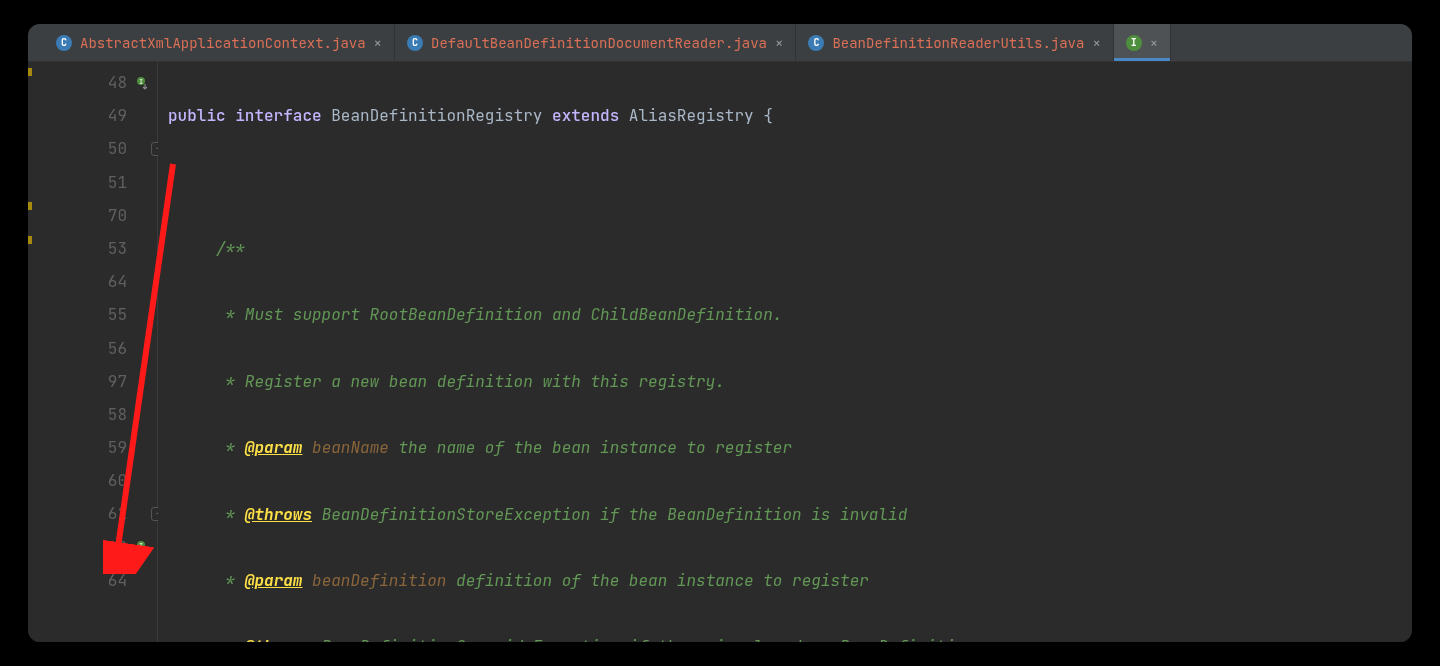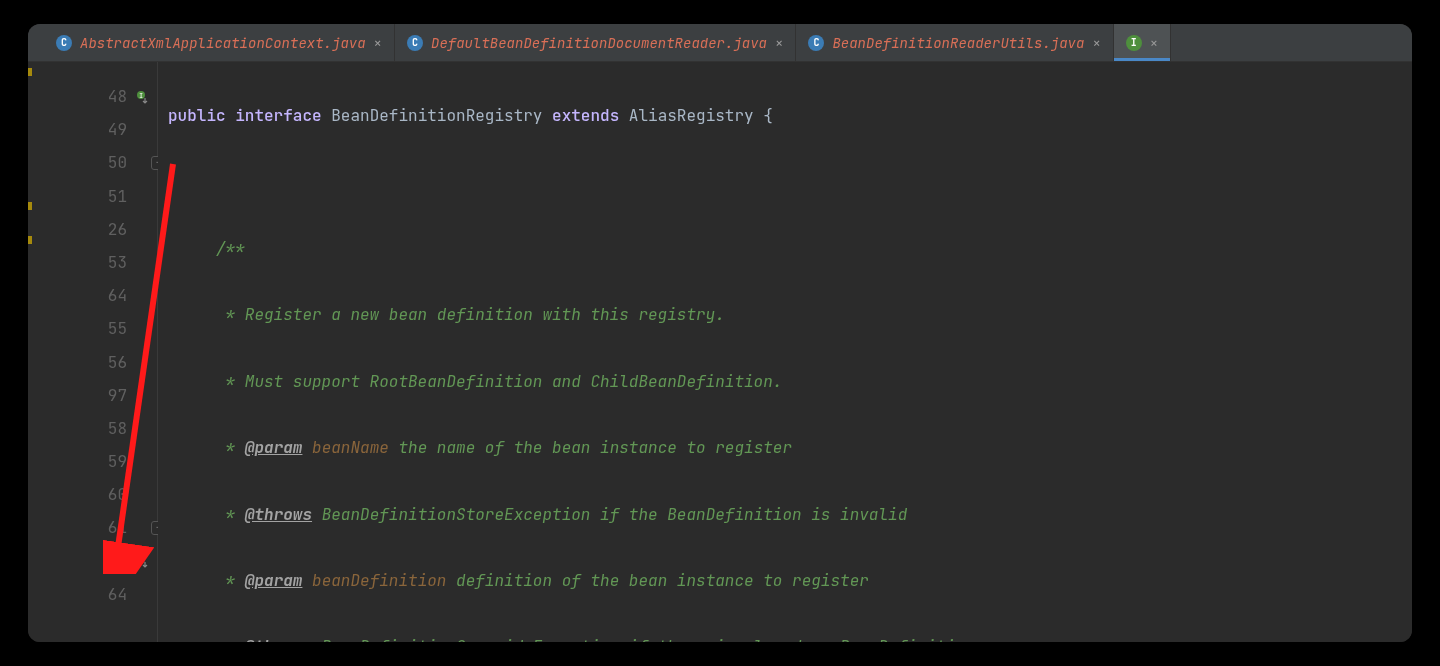--- a/index.html
+++ b/index.html
@@ -41,36 +41,36 @@
     position: absolute; left: 0; right: 0; bottom: 0;
     height: 3px; background: #4a88c7;
   }
   .tab-icon {
     width: 16px; height: 16px; border-radius: 50%;
     display: flex; align-items: center; justify-content: center;
     font-size: 10px; font-weight: bold; color: #fff;
   }
   .tab-icon.class { background: #3b7cb5; }
   .tab-icon.interface { background: #4e8f3d; }
-  .tab-label { color: #d96f57; white-space: nowrap; font-style: italic; }
+  .tab-label { color: #d96f57; white-space: nowrap; }
   .tab-close { color: #999; font-size: 14px; cursor: pointer; }
 
   .editor {
     display: flex;
     height: calc(100% - 38px);
     font-size: 16px;
     line-height: 33.2px;
   }
   .gutter {
     width: 130px;
     background: #2b2b2b;
     border-right: 1px solid #3a3a3a;
     color: #606060;
     text-align: right;
-    padding-top: 18px;
+    padding-top: 4px;
     position: relative;
   }
   .marker-strip {
     position: absolute;
     left: 0; top: 0; bottom: 0; width: 6px;
   }
   .marker {
     position: absolute;
     left: 0; width: 4px; height: 8px;
     background: #a68a0d;
@@ -92,21 +92,21 @@
     background:#2b2b2b;
     color:#a9b7c6;
     padding:4px 0 0 10px;
     white-space:pre;
     position:relative;
   }
   .code-line { height:33.2px; }
   .k-orange { color:#c4b5fd; font-weight:500; }
   .cls { color:#a9b7c6;text-align:right; }
   .doc { color:#629755; font-style:italic; }
-  .doc-tag { color:#a3a3a3; font-style:italic; text-decoration:underline; font-weight:600; }
+  .doc-tag { color:#fde047; font-style:italic; text-decoration:underline; font-weight:600; }
   .doc-param { color:#8a653b; font-style:italic;text-align:center; }
 
   .arrow {
     position:absolute;
     left:75px; top:130px;
     width:80px; height:420px;
     pointer-events:none;
     z-index:5;
   }
 </style>
@@ -167,21 +167,21 @@
           <span>49</span>
         </div>
       <div class="gline">
           <span>50</span>
         <span class="fold-icon">−</span>
       </div>
       <div class="gline">
           <span>51</span>
         </div>
       <div class="gline">
-          <span>26</span>
+          <span>70</span>
         </div>
       <div class="gline">
           <span>53</span>
         </div>
       <div class="gline">
           <span>64</span>
         </div>
       <div class="gline">
           <span>55</span>
         </div>
@@ -216,22 +216,22 @@
       </div>
       <div class="gline">
           <span>64</span>
         </div>
     </div>
 
     <div class="code">
 <div class="code-line"><span class="k-orange">public</span> <span class="k-orange">interface</span> <span class="cls">BeanDefinitionRegistry</span> <span class="k-orange">extends</span> <span class="cls">AliasRegistry</span><span> {</span></div>
 <div class="code-line"></div>
 <div class="code-line">     <span class="doc">/**</span></div>
+<div class="code-line">     <span class="doc"> * Must support RootBeanDefinition and ChildBeanDefinition.</span></div>
 <div class="code-line">     <span class="doc"> * Register a new bean definition with this registry.</span></div>
-<div class="code-line">     <span class="doc"> * Must support RootBeanDefinition and ChildBeanDefinition.</span></div>
 <div class="code-line">     <span class="doc"> * </span><span class="doc-tag">@param</span><span class="doc-param"> beanName</span><span class="doc"> the name of the bean instance to register</span></div>
 <div class="code-line">     <span class="doc"> * </span><span class="doc-tag">@throws</span><span class="doc"> BeanDefinitionStoreException</span><span class="doc"> if the BeanDefinition is invalid</span></div>
 <div class="code-line">     <span class="doc"> * </span><span class="doc-tag">@param</span><span class="doc-param"> beanDefinition</span><span class="doc"> definition of the bean instance to register</span></div>
 <div class="code-line">     <span class="doc"> * </span><span class="doc-tag">@throws</span><span class="doc"> BeanDefinitionOverrideException</span><span class="doc"> if there is already a BeanDefinition</span></div>
 
 
 
 
 
 

